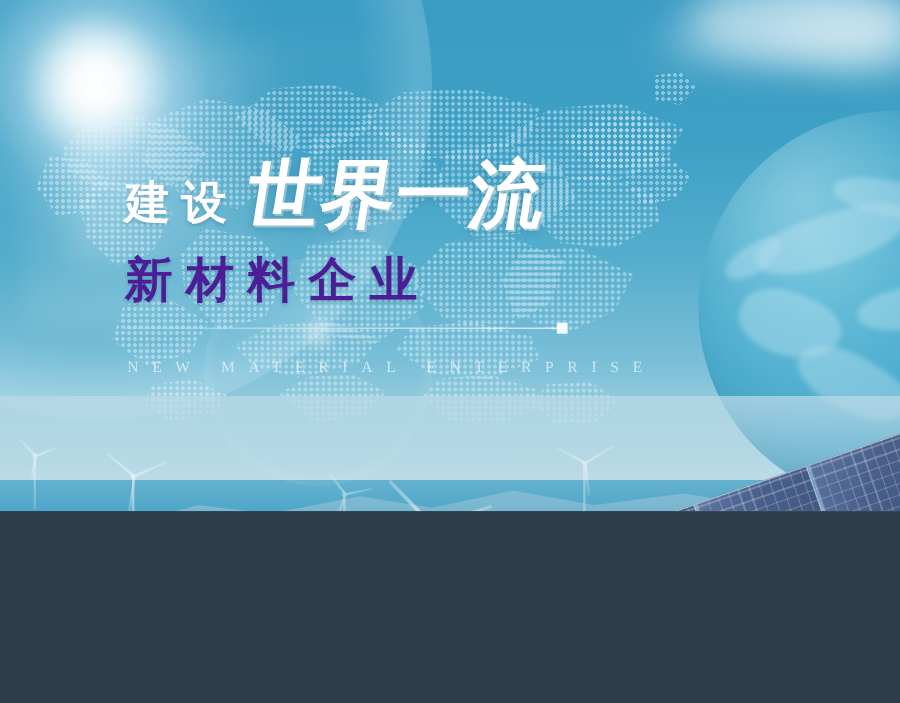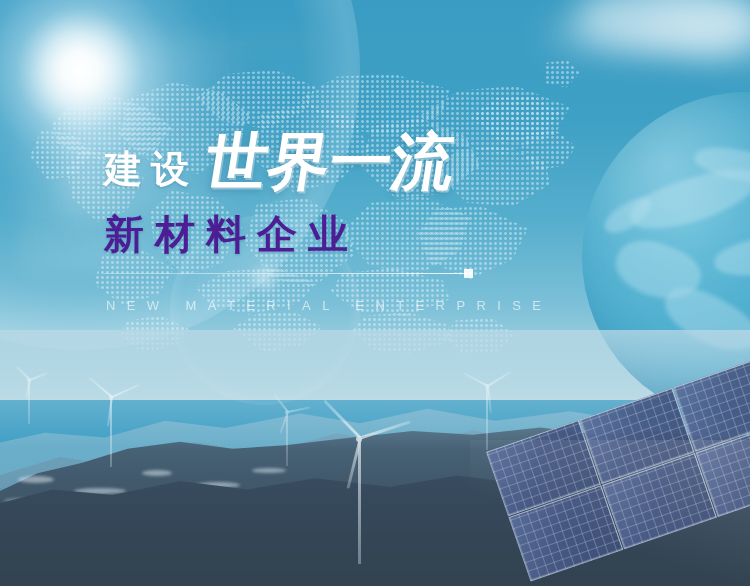--- a/index.html
+++ b/index.html
@@ -1,21 +1,21 @@
 <!DOCTYPE html>
 <html lang="zh"><head>
 <meta charset="utf-8">
 <title>Banner</title>
 <style>
   html,body{margin:0;padding:0;background:#2e3d4c;}
   body{font-family:"Liberation Sans","DejaVu Sans",sans-serif;}
 
   #banner{
     position:relative;
-    width:750px;height:586px;
+    width:750px;height:426px;
     overflow:hidden;
     background:#3d9ec4;
   }
 
   
   .sky{
     position:absolute;left:0;top:0;width:750px;height:400px;
     background:linear-gradient(180deg,
       #3b9cc3 0%,
       #3fa0c5 30%,
@@ -225,21 +225,21 @@
   .rule{
     position:absolute;left:104px;top:273px;width:364px;height:1px;
     background:linear-gradient(90deg,rgba(255,255,255,.30),rgba(255,255,255,.85));
   }
   .rule-cap{
     position:absolute;left:464px;top:269px;width:9px;height:9px;
     background:rgba(255,255,255,.92);
   }
   .line3{
     position:absolute;left:106px;top:298px;
-    font-family:Liberation Sans, sans-serif;
+    font-family:Liberation Serif, serif;
     font-size:13px;font-weight:400;color:rgba(255,255,255,.62);
     letter-spacing:11.4px;white-space:nowrap;
   }
 </style>
 </head>
 <body>
 
 <div id="banner">
 
   <div class="sky"></div>

